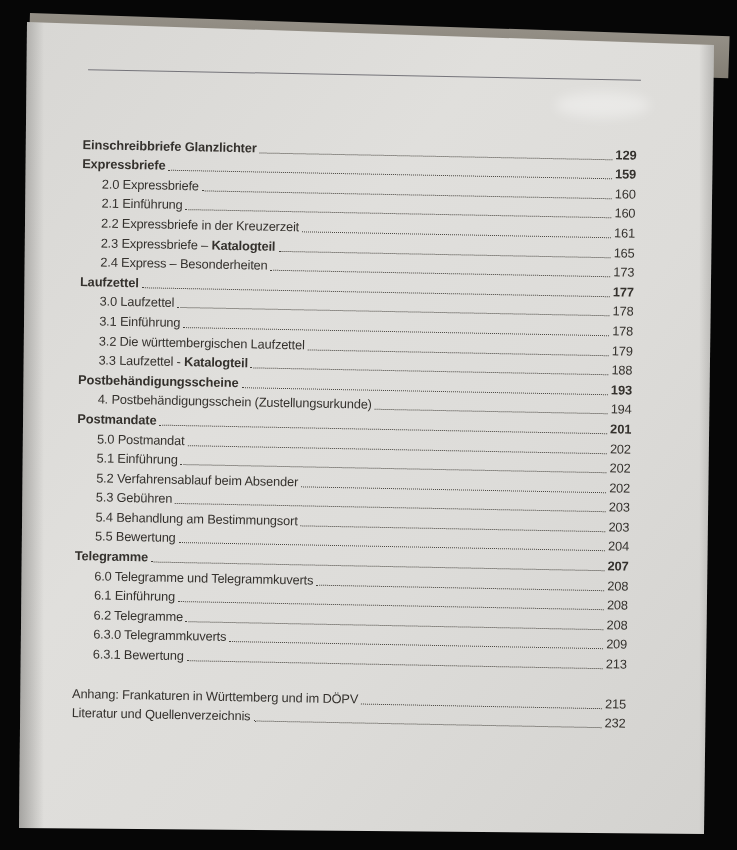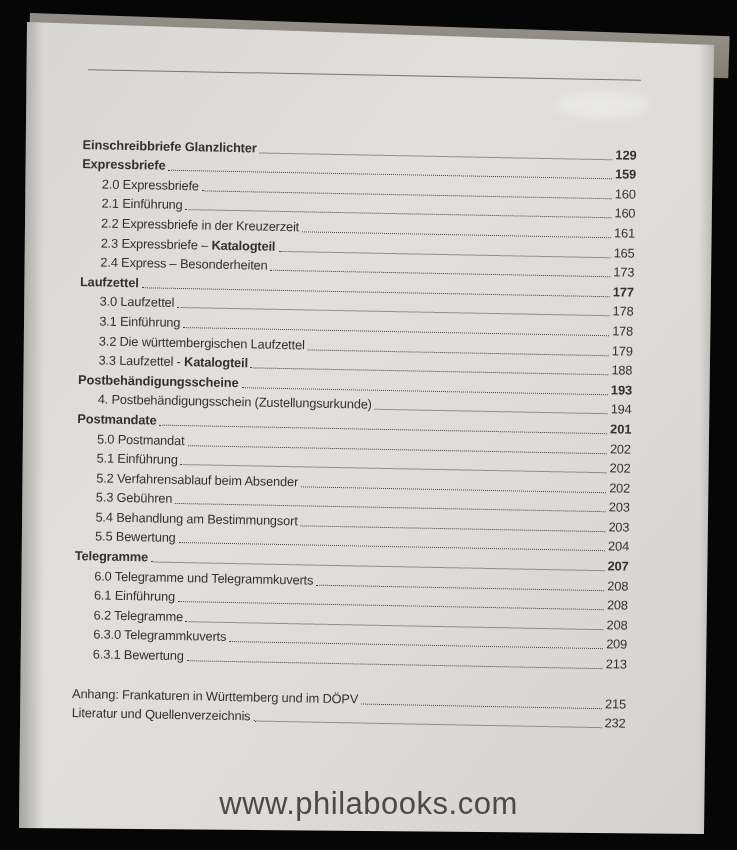--- a/index.html
+++ b/index.html
@@ -244,15 +244,14 @@
           </div>
           <div class="toc-row">
             <span class="label">Literatur und Quellenverzeichnis </span>
             <span class="leader"></span>
             <span class="pnum">232</span>
           </div>
         </div>
     </div>
   </div>
 
-  <div class="watermark">www.philabooks.com</div>
 
 </div>
 
 </body></html>

